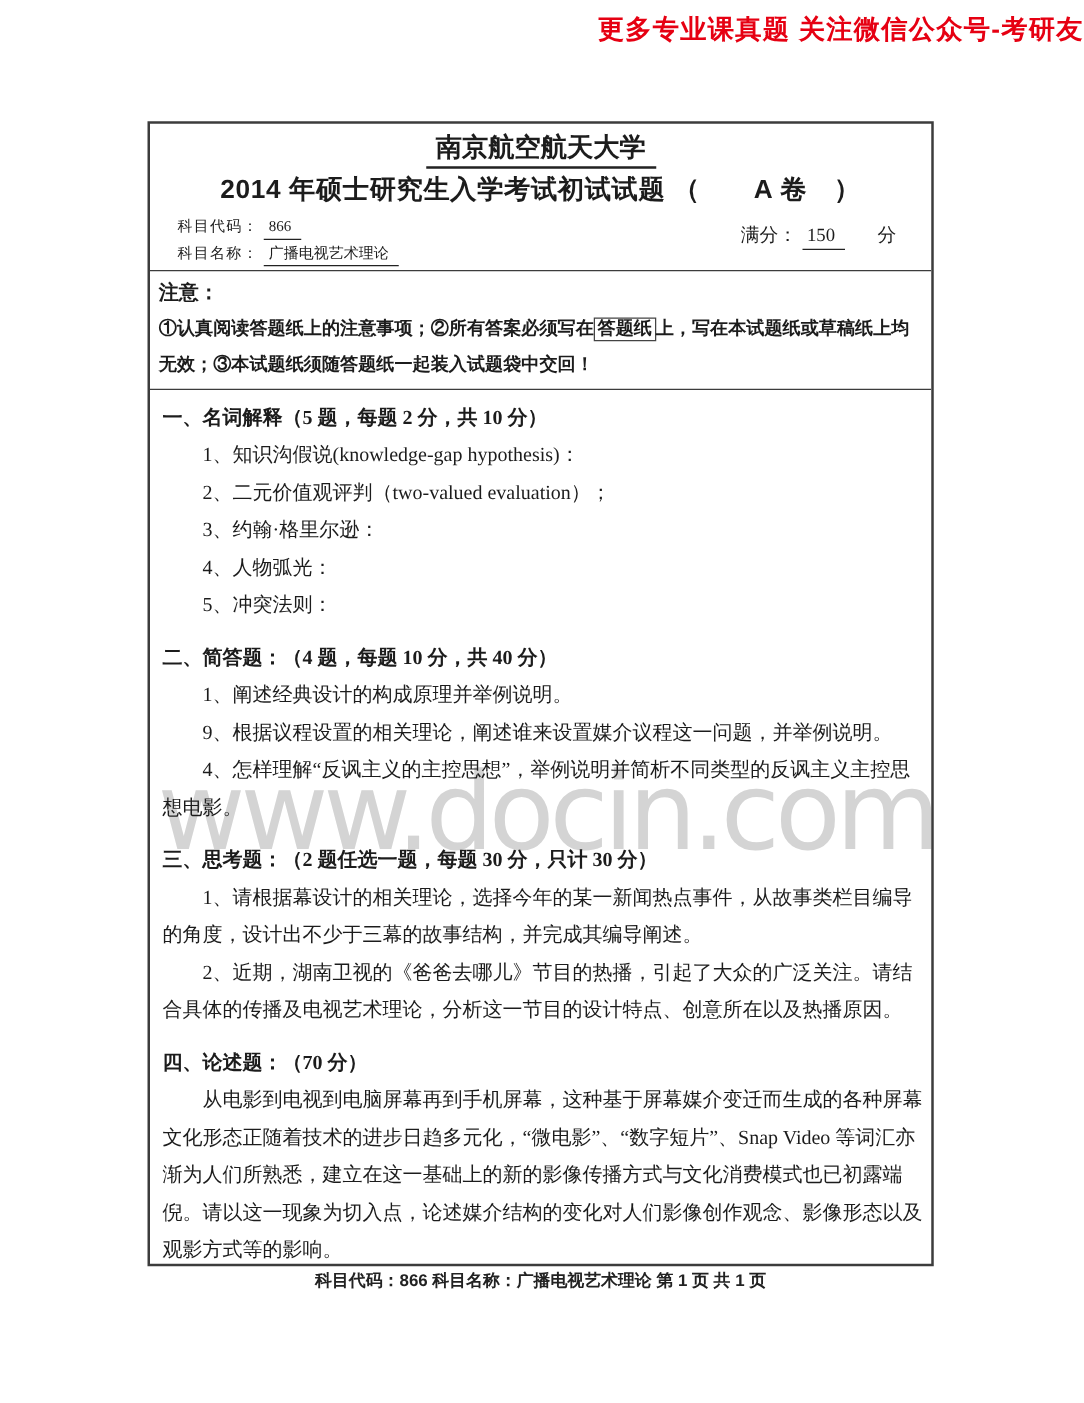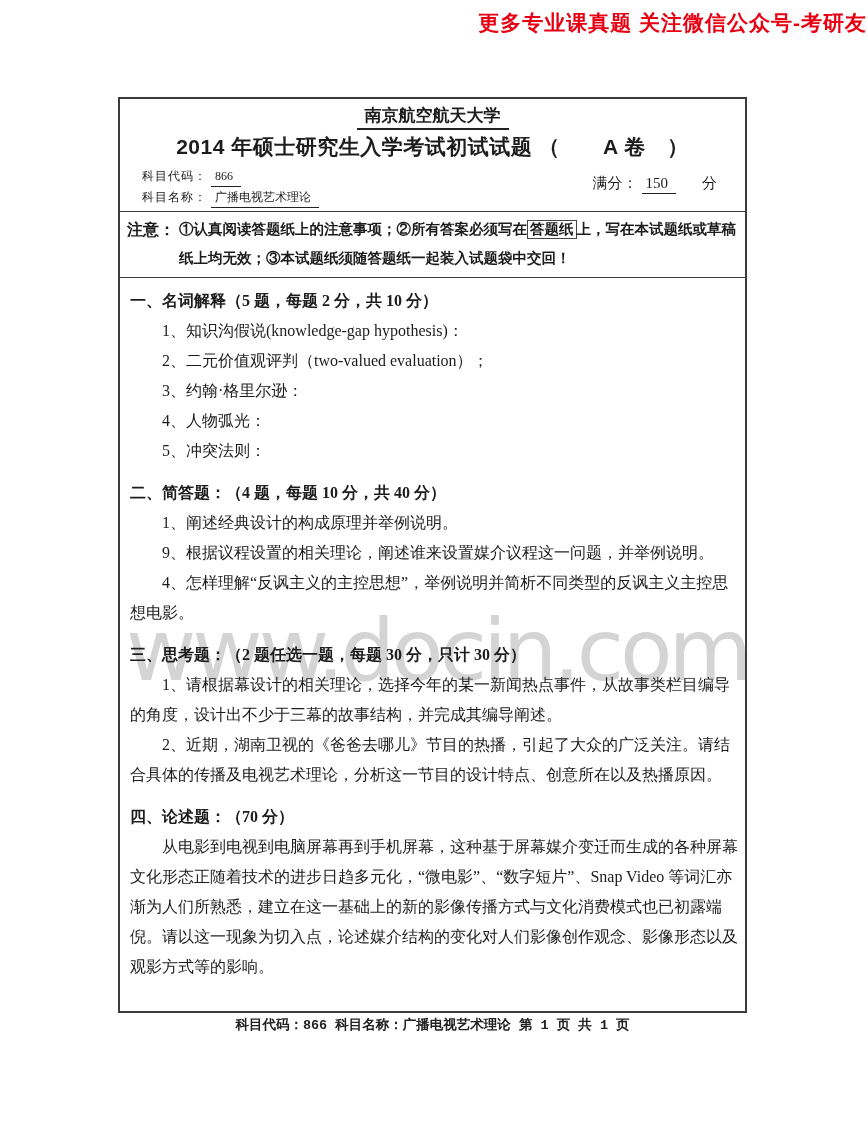--- a/index.html
+++ b/index.html
@@ -39,21 +39,21 @@
     box-sizing: border-box;
     background: transparent;
     z-index: 1;
     overflow: hidden;
   }
 
   .paper-header { text-align: center; padding-top: 5px; }
   .university {
     display: inline-block;
     font-family: "Liberation Sans", sans-serif;
-    font-size: 17px; font-weight: bold;
+    font-size: 21px; font-weight: bold;
     border-bottom: 2px solid #222;
     padding: 0 8px 1px 8px;
   }
   .exam-title {
     font-family: "Liberation Sans", sans-serif;
     font-size: 21px; font-weight: bold;
     margin-top: 4px; letter-spacing: 0.5px;
     line-height: 26px;
   }
 
@@ -73,20 +73,21 @@
   }
   .full-score .unit { margin-left: 26px; }
 
   .notice {
     border-top: 1.5px solid #3c3c3c;
     border-bottom: 1.5px solid #3c3c3c;
     display: flex;
     padding: 3px 6px 4px 7px;
     font-size: 14.5px; font-weight: bold;
     line-height: 29px;
+    flex-direction: column;
   }
   .notice-label {
     flex: none;
     font-family: "Liberation Sans", sans-serif;
     font-size: 16px; font-weight: bold;
     line-height: 29px;
     margin-right: 4px;
   }
   .notice-body { flex: 1; }
   .boxed-term {
@@ -96,21 +97,21 @@
   }
 
   .body-content { padding: 8px 6px 0 10px; font-size: 16px; }
   .qsection { margin: 0 0 12px 0; }
   .qheading { font-weight: bold; line-height: 30px; }
   .qitem { margin: 0; line-height: 30px; text-indent: 2em; }
 
   .footer {
     position: absolute; top: 1016px; left: 118px; width: 629px;
     text-align: center;
-    font-family: Liberation Mono, monospace;
+    font-family: Liberation Sans, sans-serif;
     font-size: 13.5px; font-weight: bold;
     color: #222;
     z-index: 1;
   }
 </style>
 </head>
 <body>
 
 <div class="banner">更多专业课真题 关注微信公众号-考研友</div>
 

